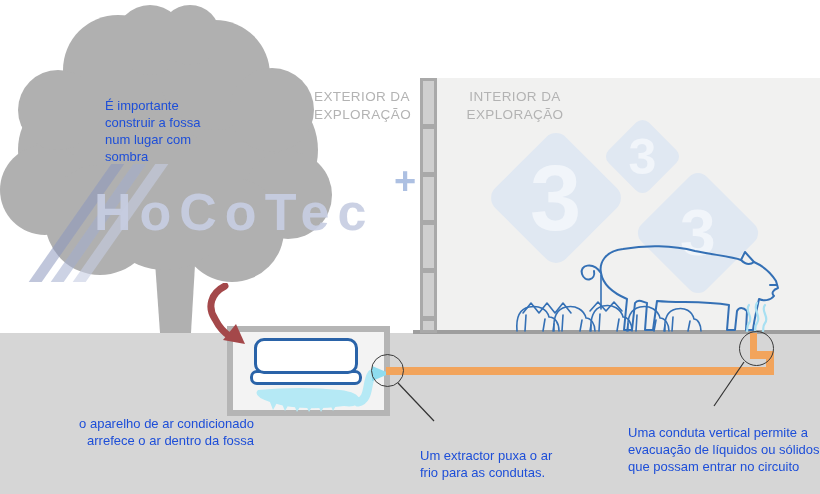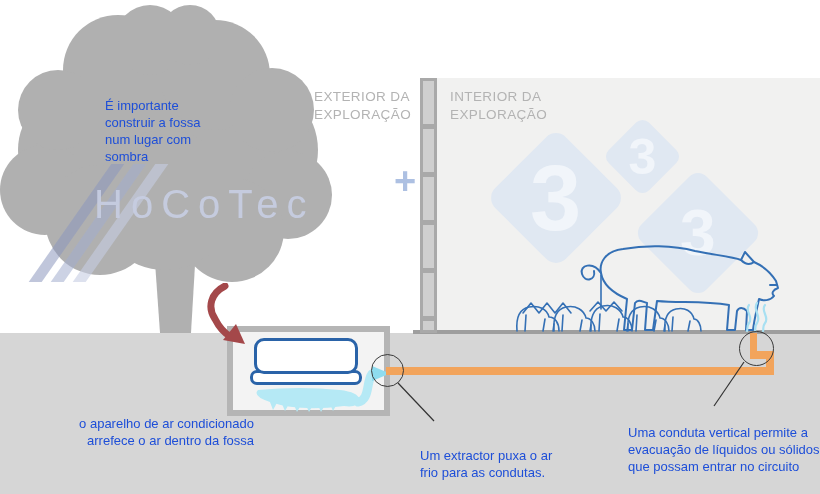--- a/index.html
+++ b/index.html
@@ -26,21 +26,21 @@
   .d2 span{font-size:50px;}
   .d3{left:652px;top:187px;width:92px;height:92px;border-radius:12px;}
   .d3 span{font-size:64px;}
 
   
   .logo{left:50px;top:158px;width:380px;height:130px;}
   .logo .stripe{position:absolute;top:6px;height:118px;width:13px;transform:skewX(-35deg);}
   .logo .s1{left:20px;background:rgba(140,152,190,0.55);}
   .logo .s2{left:42px;background:rgba(163,173,205,0.55);}
   .logo .s3{left:64px;background:rgba(198,205,227,0.60);}
-  .logo .word{position:absolute;left:44px;top:24px;font-size:40px;font-weight:normal;
+  .logo .word{position:absolute;left:44px;top:24px;font-size:52px;font-weight:bold;
               letter-spacing:8px;color:rgba(199,205,226,0.92);}
   .logo .plus{position:absolute;left:344px;top:2px;font-size:38px;font-weight:bold;color:#adc0e2;}
 
   
   .fossa-box{left:227px;top:326px;width:163px;height:90px;box-sizing:border-box;
              border:6px solid #b5b5b5;background:#f3f3f3;}
   .ac-band{left:250px;top:370px;width:112px;height:15px;box-sizing:border-box;
            border:3px solid #2a63a8;border-radius:7px;background:#ffffff;}
   .ac-top{left:254px;top:338px;width:104px;height:36px;box-sizing:border-box;
           border:3px solid #2a63a8;border-radius:10px;background:#ffffff;}
@@ -55,21 +55,21 @@
   
   .hl-circle{box-sizing:border-box;border:1.5px solid #3a3a3a;border-radius:50%;background:transparent;}
   .c-extractor{left:371px;top:354px;width:33px;height:33px;}
   .c-duct{left:739px;top:331px;width:35px;height:35px;}
 
   
   .note{color:#1d4ed8;font-size:13px;line-height:1.32;margin-top:14px;}
   .zone-label{color:#b3b3b3;font-size:13.5px;line-height:1.3;letter-spacing:0.4px;}
   .t-shade{left:105px;top:83px;width:120px;}
   .t-exterior{left:314px;top:88px;width:96px;text-align:left;}
-  .t-interior{left:450px;top:88px;width:130px;text-align:left;}
+  .t-interior{left:450px;top:88px;width:130px;text-align:center;}
   .t-ac{left:76px;top:401px;width:178px;text-align:right;}
   .t-extractor{left:420px;top:433px;width:142px;}
   .t-duct{left:628px;top:410px;width:208px;}
 </style>
 </head>
 <body>
 
 <div class="stage">
 
   <div class="abs interior-bg"></div>

